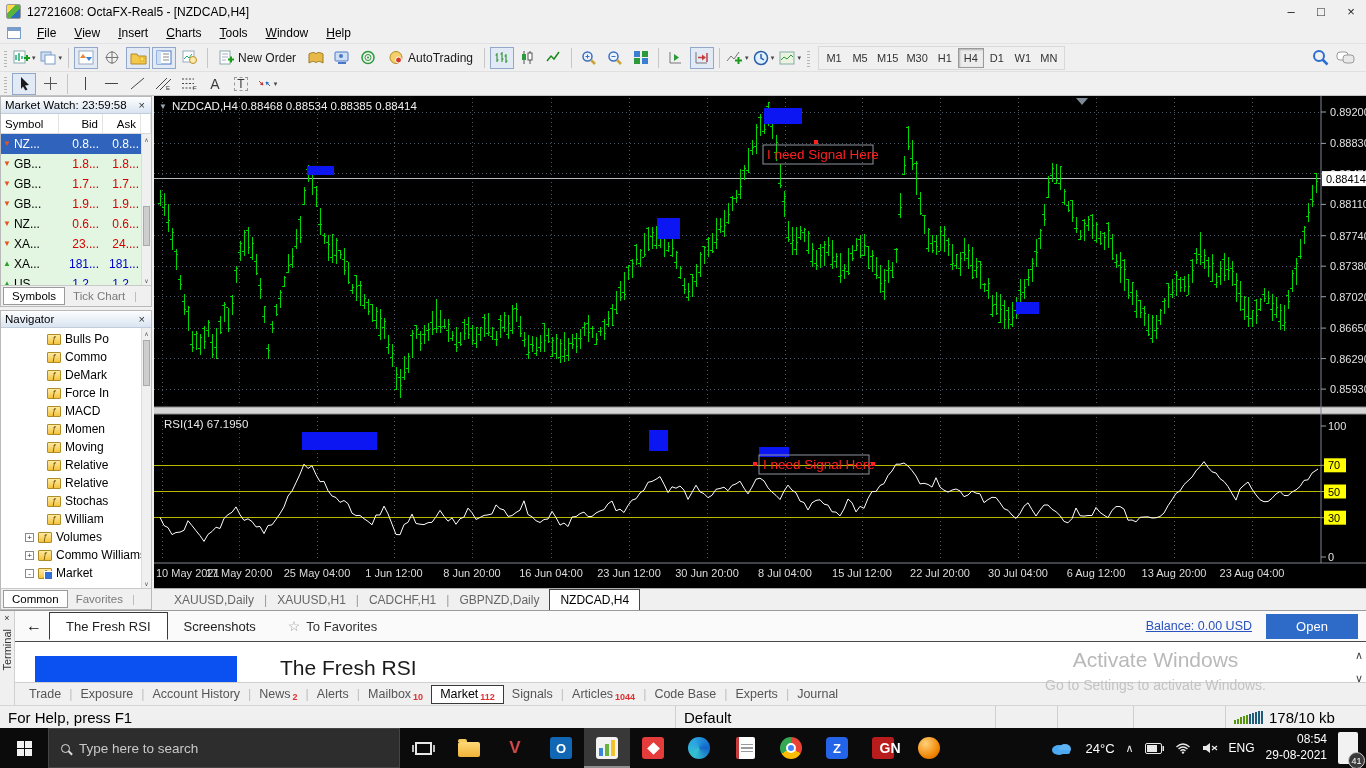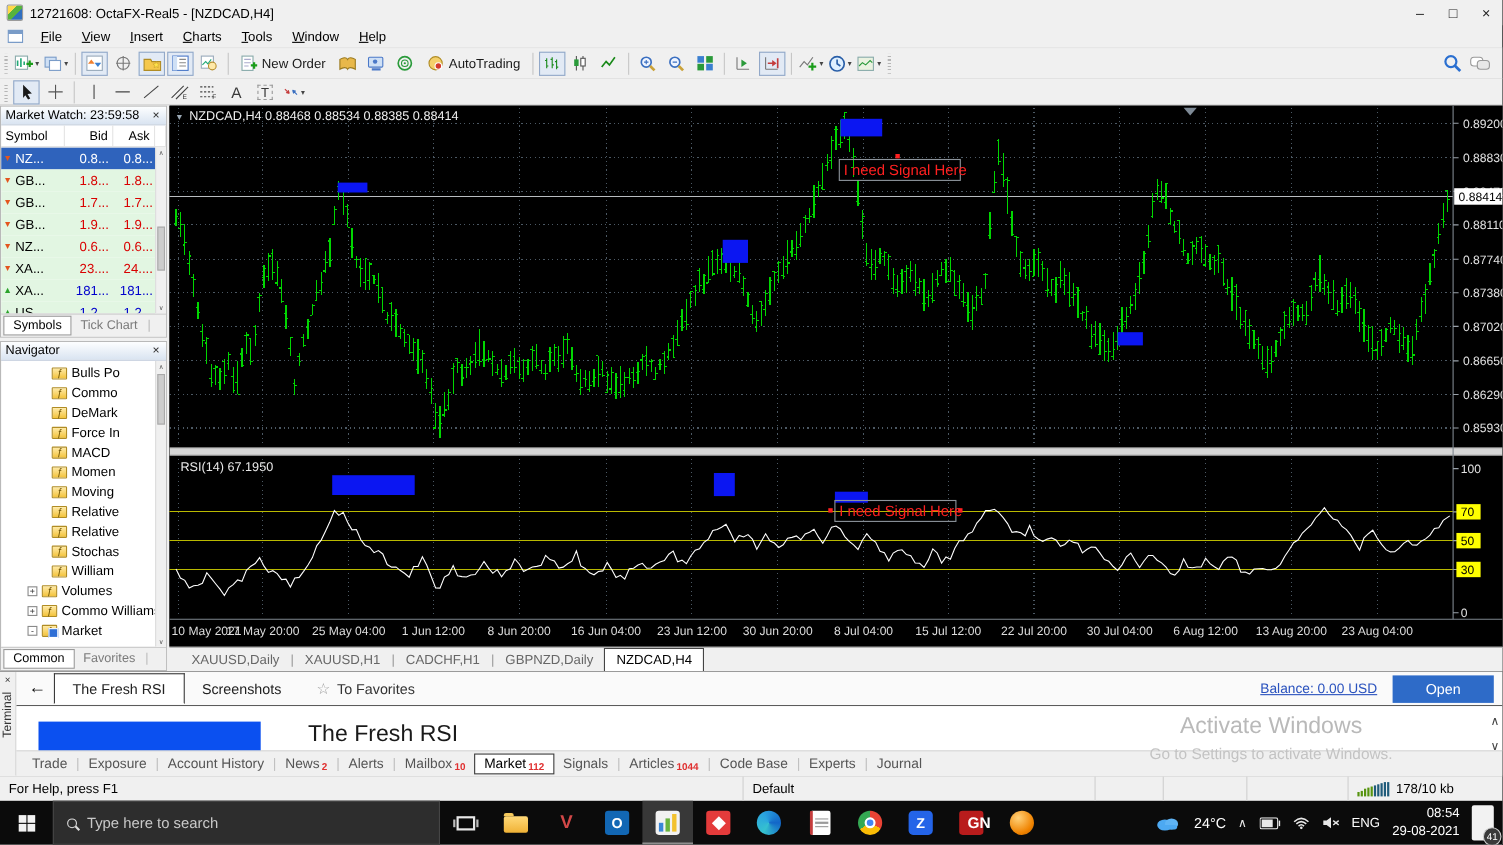--- a/index.html
+++ b/index.html
@@ -99,21 +99,21 @@
   .wm1{font-size:21px;}
   .wm2{font-size:14px;margin-top:5px;color:#c3c3c3;}
   .tscroll{position:absolute;right:3px;top:38px;display:flex;flex-direction:column;gap:10px;color:#444;font-size:11px;z-index:7;}
   .btabs{height:23px;flex:none;display:flex;align-items:center;background:#f0f0f0;border-top:1px solid #cfcfcf;font-size:12.5px;padding-left:6px;}
   .btab{display:flex;align-items:flex-start;padding:1px 8px;color:#555;gap:2px;}
   .btab.active{background:#fff;border:1px solid #3a3a3a;color:#000;}
   .badge{color:#e03030;font-size:9px;margin-top:5px;font-weight:bold;}
   .btsep{color:#c0c0c0;}
 
   
-  .statusbar{height:23px;display:flex;align-items:center;background:#f0f0f0;border-top:1px solid #d5d5d5;font-size:12px;}
+  .statusbar{height:23px;display:flex;align-items:center;background:#f0f0f0;border-top:1px solid #d5d5d5;font-size:15px;}
   .sseg{height:100%;display:flex;align-items:center;padding:0 8px;}
   .sseg+.sseg{border-left:1px solid #cfcfcf;}
   .tbars{display:flex;align-items:flex-end;gap:1px;height:13px;margin-right:6px;}
   .tbars i{width:2px;display:block;}
 
   
   .taskbar{height:40px;background:#0b0b0b;display:flex;align-items:stretch;color:#fff;}
   .start{width:48px;display:flex;align-items:center;justify-content:center;}
   .winlogo{display:grid;grid-template-columns:7px 7px;grid-template-rows:7px 7px;gap:1px;}
   .winlogo i{background:#f2f2f2;}
@@ -329,20 +329,31 @@
         <span class="dd">▾</span>
       </span>
     <span class="tbi">
         <svg width="17" height="14">
           <rect x="1" y="1" width="14" height="12" fill="#eaf2e0" stroke="#8aa"></rect>
           <path d="M2 9l3-3 3 2 4-4 2 2" stroke="#2a9a3a" fill="none"></path>
         </svg>
         <span class="dd">▾</span>
       </span>
     <span class="grip"></span>
+    <span class="tf-group" id="tf-group">
+        <span class="tf-btn">M1</span>
+        <span class="tf-btn">M5</span>
+        <span class="tf-btn">M15</span>
+        <span class="tf-btn">M30</span>
+        <span class="tf-btn">H1</span>
+        <span class="tf-btn active">H4</span>
+        <span class="tf-btn">D1</span>
+        <span class="tf-btn">W1</span>
+        <span class="tf-btn">MN</span>
+      </span>
     <span class="flex-sp"></span>
     <span class="tbi">
         <svg width="17" height="17">
           <circle cx="7" cy="7" r="5" fill="none" stroke="#2a6fd0" stroke-width="2"></circle>
           <path d="M10.5 10.5l5 5" stroke="#2a6fd0" stroke-width="2.5"></path>
         </svg>
       </span>
     <span class="tbi" style="margin-right:8px;">
         <svg width="20" height="16">
           <rect x="1" y="2" width="11" height="8" rx="3" fill="#fff" stroke="#999"></rect>

